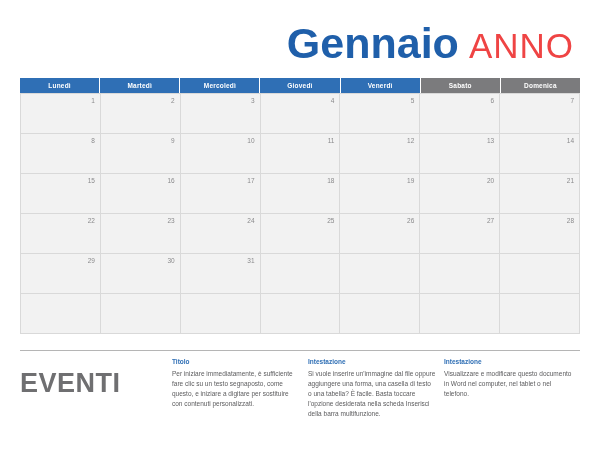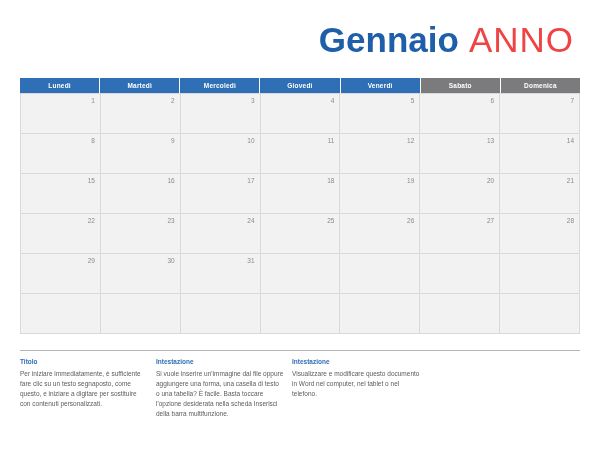--- a/index.html
+++ b/index.html
@@ -24,21 +24,21 @@
   
   .title-row {
     position: absolute;
     top: 22px;
     right: 26px;
     display: flex;
     align-items: baseline;
     gap: 10px;
   }
   .title-month {
-    font-size: 35px;
+    font-size: 43px;
     font-weight: bold;
     color: #1f5faa;
     letter-spacing: 0px;
     line-height: 1;
   }
   .title-year {
     font-size: 35px;
     font-weight: normal;
     color: #ef4444;
     letter-spacing: 1px;
@@ -304,20 +304,21 @@
           <div class="day-cell">
             <span class="day-num"></span>
           </div>
         </div>
       </div>
   </div>
 
   <div class="divider"></div>
 
   <div class="bottom">
+    <div class="eventi">EVENTI</div>
     <div class="cols" style="display:flex;">
         <div class="col">
           <div class="col-title">Titolo</div>
           <div class="col-body">Per iniziare immediatamente, è sufficiente fare clic su un testo segnaposto, come questo, e iniziare a digitare per sostituire con contenuti personalizzati.</div>
         </div>
         <div class="col">
           <div class="col-title">Intestazione</div>
           <div class="col-body">Si vuole inserire un'immagine dal file oppure aggiungere una forma, una casella di testo o una tabella? È facile. Basta toccare l'opzione desiderata nella scheda Inserisci della barra multifunzione.</div>
         </div>
         <div class="col">

